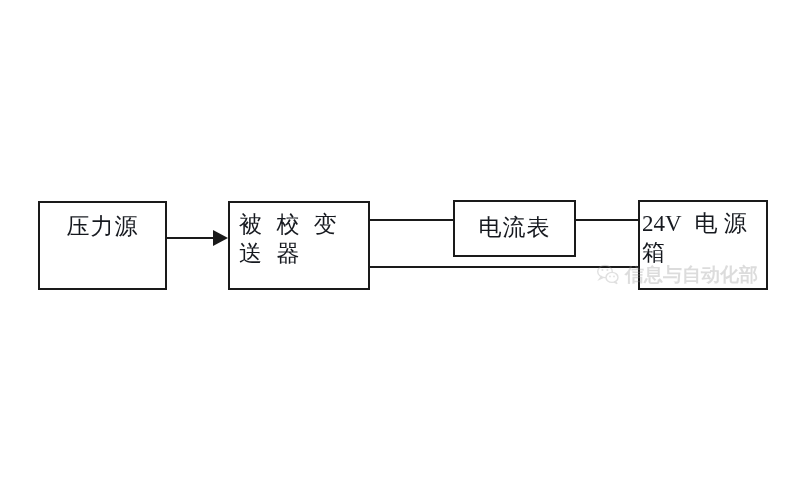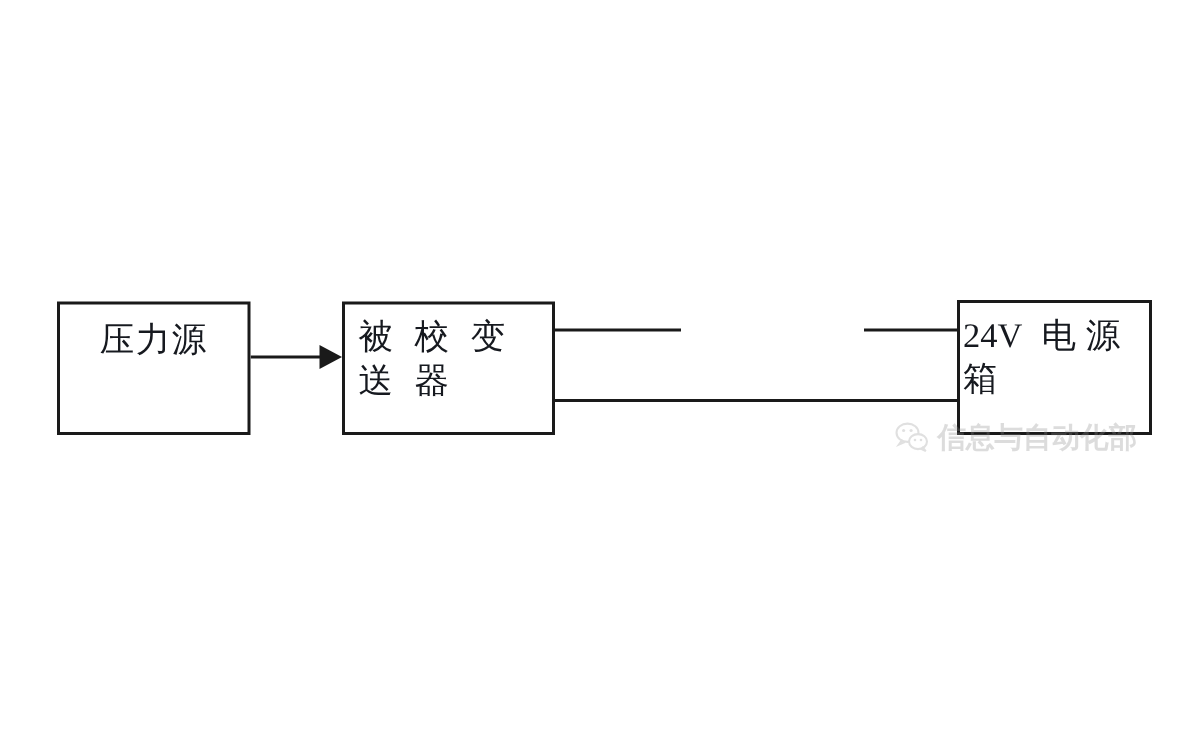--- a/index.html
+++ b/index.html
@@ -133,21 +133,21 @@
   #wire-transmitter-to-power-lower {
     left: 370px;
     top: 266px;
     width: 269px;
   }
 
   
   #watermark {
     position: absolute;
     left: 596px;
-    top: 279px;
+    top: 262px;
     display: flex;
     align-items: center;
     gap: 5px;
     z-index: 4;
     opacity: 0.30;
     pointer-events: none;
   }
   #watermark-logo {
     width: 24px;
     height: 24px;
@@ -177,20 +177,23 @@
   <div class="wire wire-h" id="wire-transmitter-to-power-lower"></div>
 
   <div class="box" id="box-pressure-source">
     <div class="box-text">压力源</div>
   </div>
 
   <div class="box" id="box-transmitter">
     <div class="box-text">被 校 变 送 器</div>
   </div>
 
+  <div class="box" id="box-ammeter">
+    <div class="box-text">电流表</div>
+  </div>
 
   <div class="box" id="box-power-supply">
     <div class="box-text"><span class="serif-num">24V</span><span>  电 源箱</span></div>
   </div>
 
   <div id="watermark">
     <svg id="watermark-logo" viewBox="0 0 24 24">
       <ellipse cx="9" cy="8.5" rx="7.3" ry="6.1" fill="none" stroke="#9a9a9a" stroke-width="1.4"></ellipse>
       <path d="M5.2 13.6 L3.2 16.4 L6.6 14.9 Z" fill="none" stroke="#9a9a9a" stroke-width="1.3"></path>
       <circle cx="6.4" cy="7" r="1.05" fill="#9a9a9a"></circle>

